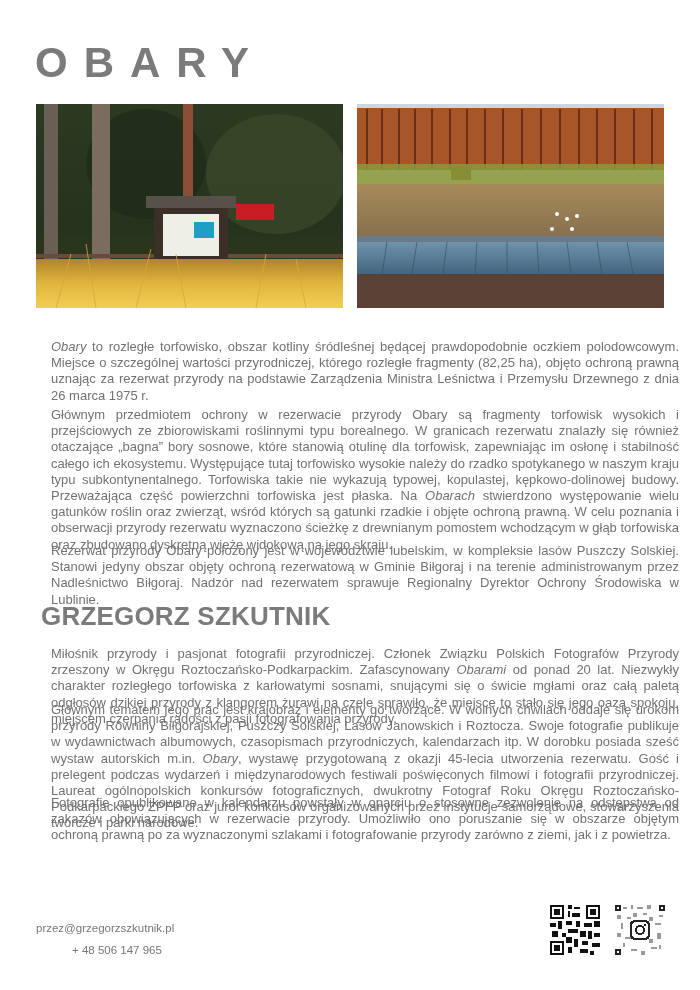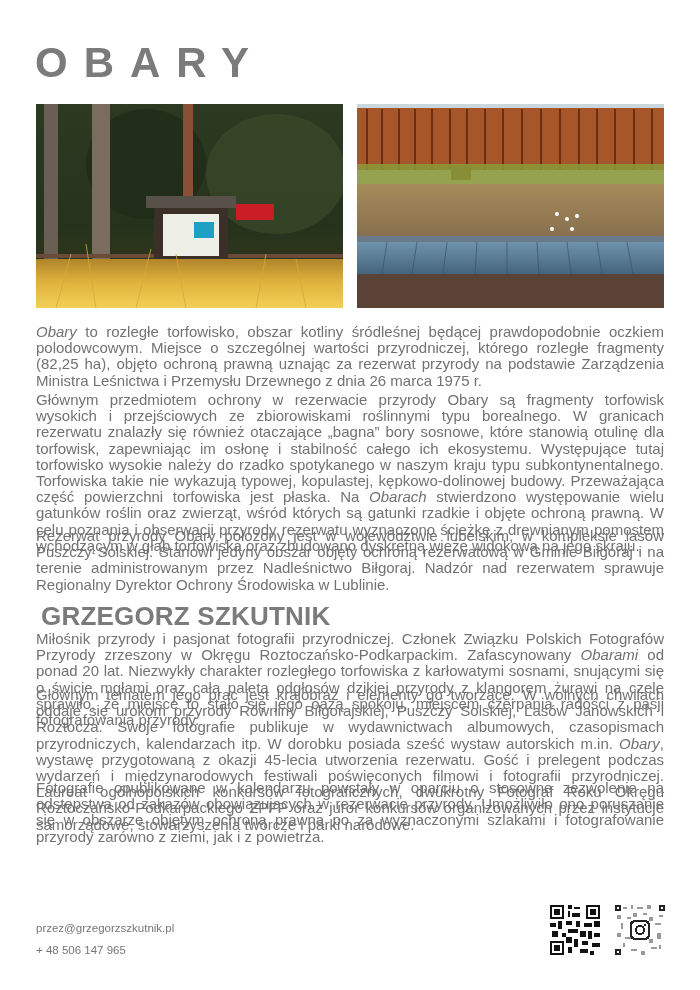--- a/index.html
+++ b/index.html
@@ -2,32 +2,32 @@
 <html><head>
 <meta charset="utf-8">
 <style>
   html, body { margin: 0; padding: 0; background: #ffffff; }
   body { width: 700px; height: 990px; position: relative; overflow: hidden; font-family: "Liberation Sans", "DejaVu Sans", sans-serif; color: #6f6f6f; }
   .title { position: absolute; left: 35px; top: 42px; font-size: 42px; font-weight: bold; letter-spacing: 16px; color: #7b7b7b; line-height: 1; margin: 0; }
   .photo { position: absolute; top: 104px; height: 204px; overflow: hidden; }
   .photo-left { left: 36px; width: 307px; }
   .photo-right { left: 357px; width: 307px; }
   .photo svg { display: block; width: 100%; height: 100%; }
-  .text { position: absolute; left: 36px; width: 628px; font-size: 15px; line-height: 16.2px; text-align: justify; color: #727272; margin: 0; }
+  .text { position: absolute; left: 36px; width: 628px; font-size: 13px; line-height: 16.2px; text-align: justify; color: #727272; margin: 15px; }
   .text em { font-style: italic; }
   .p1 { top: 324px; }
   .p2 { top: 392px; }
   .p3 { top: 528px; }
   .h2 { position: absolute; left: 36px; top: 596px; font-size: 26px; font-weight: bold; color: #7b7b7b; margin: 5px; letter-spacing: 0.2px; }
   .p4 { top: 631px; }
   .p5 { top: 687px; }
   .p6 { top: 780px; }
   .contact { position: absolute; left: 36px; font-size: 11.5px; color: #777; }
   .email { top: 922px; }
-  .phone { top: 944px; }
+  .phone { top: 944px; margin-left: 36px; }
   .qr { position: absolute; top: 905px; width: 50px; height: 50px; }
   .qr1 { left: 550px; }
   .qr2 { left: 615px; }
 </style>
 </head>
 <body>
 
 <h1 class="title">OBARY</h1>
 
 <div class="photo photo-left">

